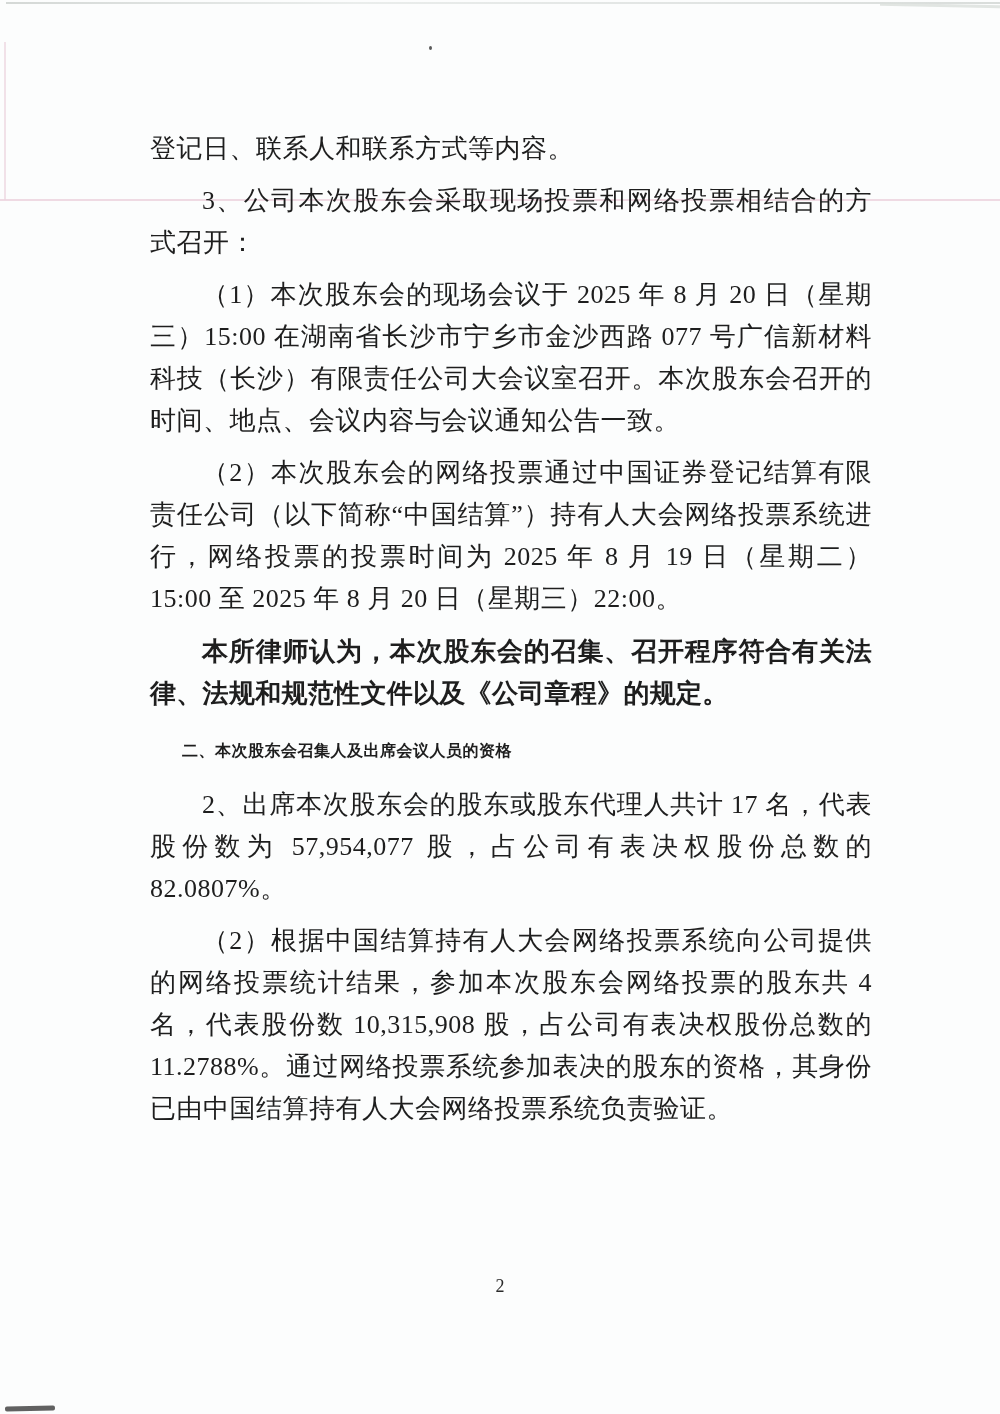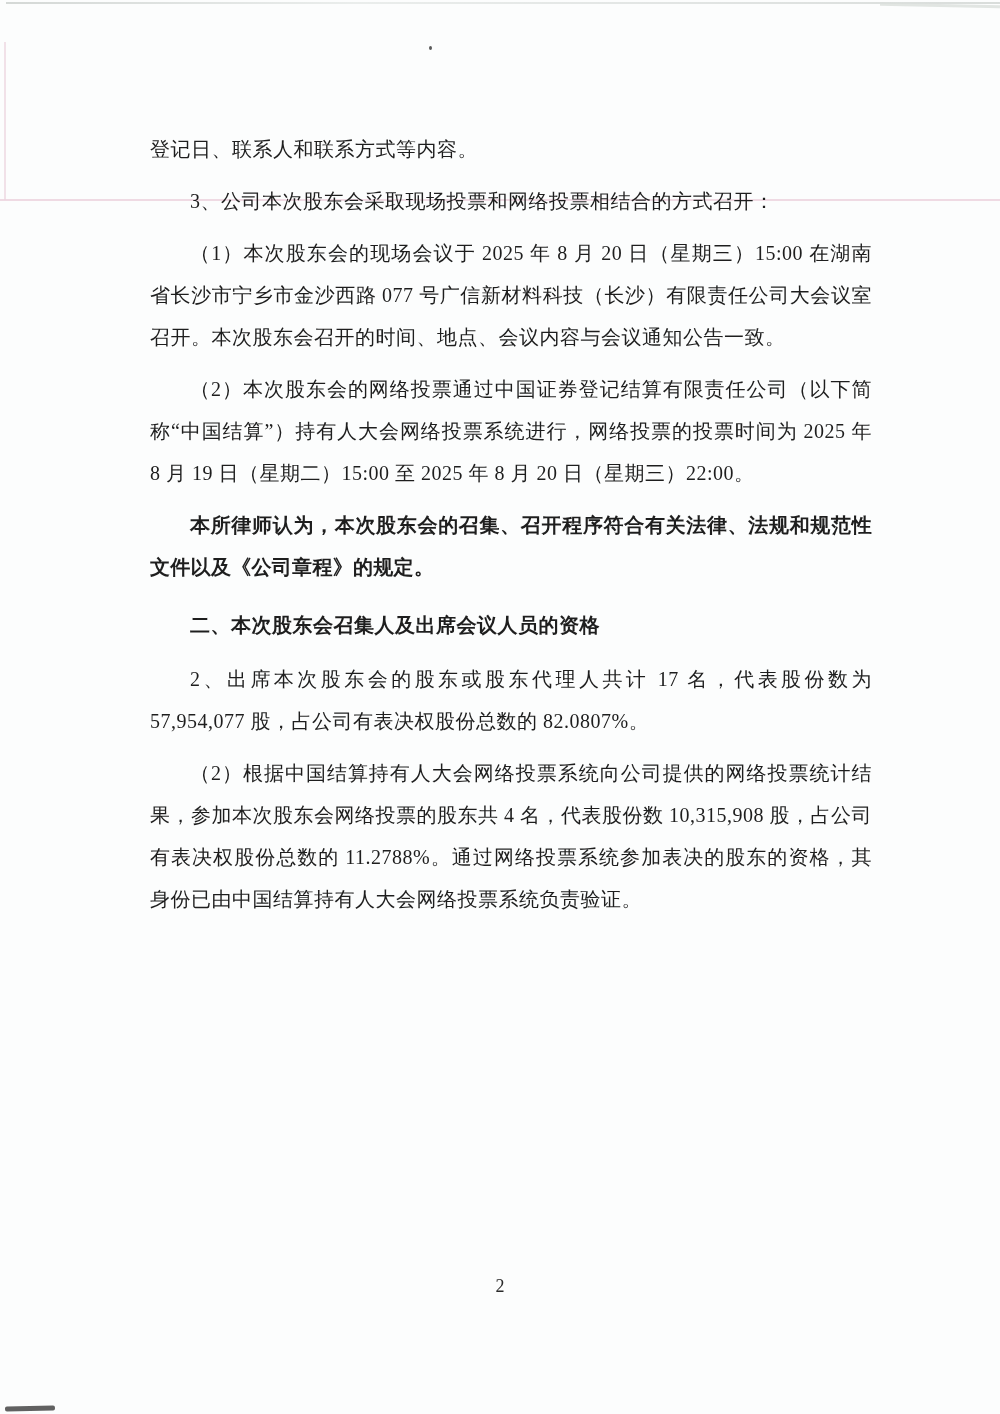--- a/index.html
+++ b/index.html
@@ -38,37 +38,37 @@
     position:absolute; left:5px; top:1406px; width:50px; height:5px;
     background:#454545; border-radius:2px; transform:rotate(-1deg); opacity:.85;
   }
   
   .content {
     position:absolute; left:150px; top:128px; width:722px;
     text-align:justify;
   }
   .content p, .content h2 {
     margin:0 0 10px 0;
-    font-size:20px;
+    font-size:26px;
     line-height:42px;
     font-weight:400;
     text-indent:2em;
     letter-spacing:.5px;
   }
   .content p.no-indent { text-indent:0; }
   .content p.bold {
     font-weight:700;
     font-family:"Liberation Sans","DejaVu Sans",sans-serif;
     letter-spacing:.3px;
   }
   .content h2.heading {
     font-weight:700;
     font-family:"Liberation Sans","DejaVu Sans",sans-serif;
     margin:16px 0 12px 0;
-    font-size:20px;
+    font-size:16px;
   }
   .page-number {
     position:absolute; left:0; right:0; top:1276px;
     text-align:center; font-size:18px; color:#2a2a2a;
   }
 </style>
 </head>
 <body>
 
 <div class="page">

